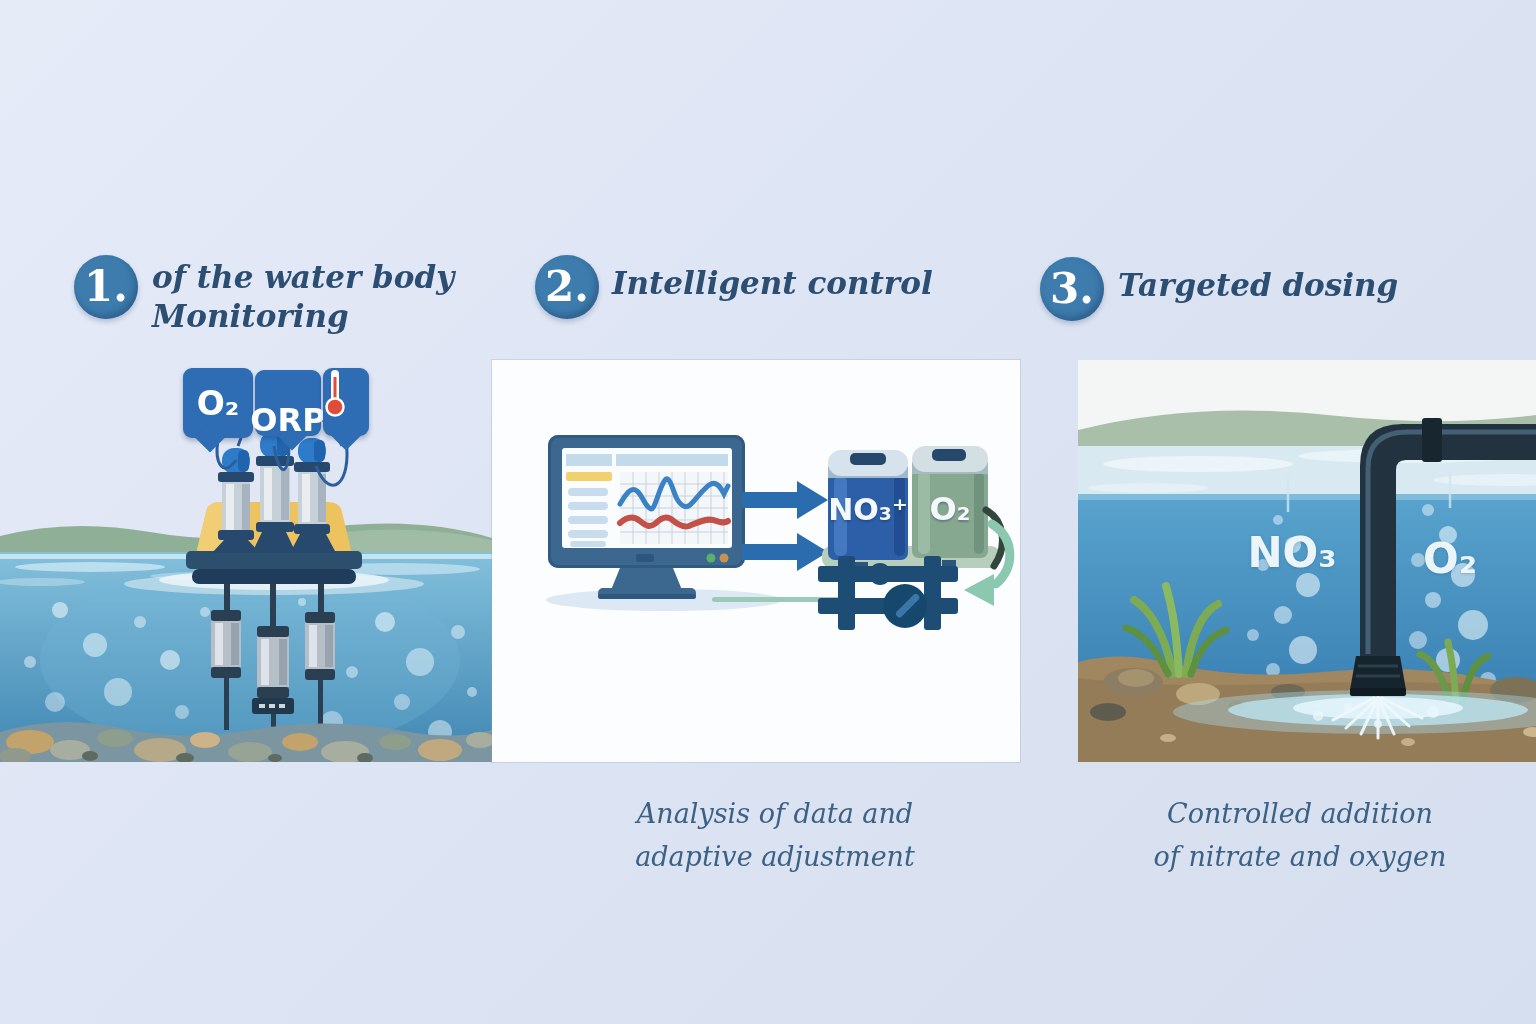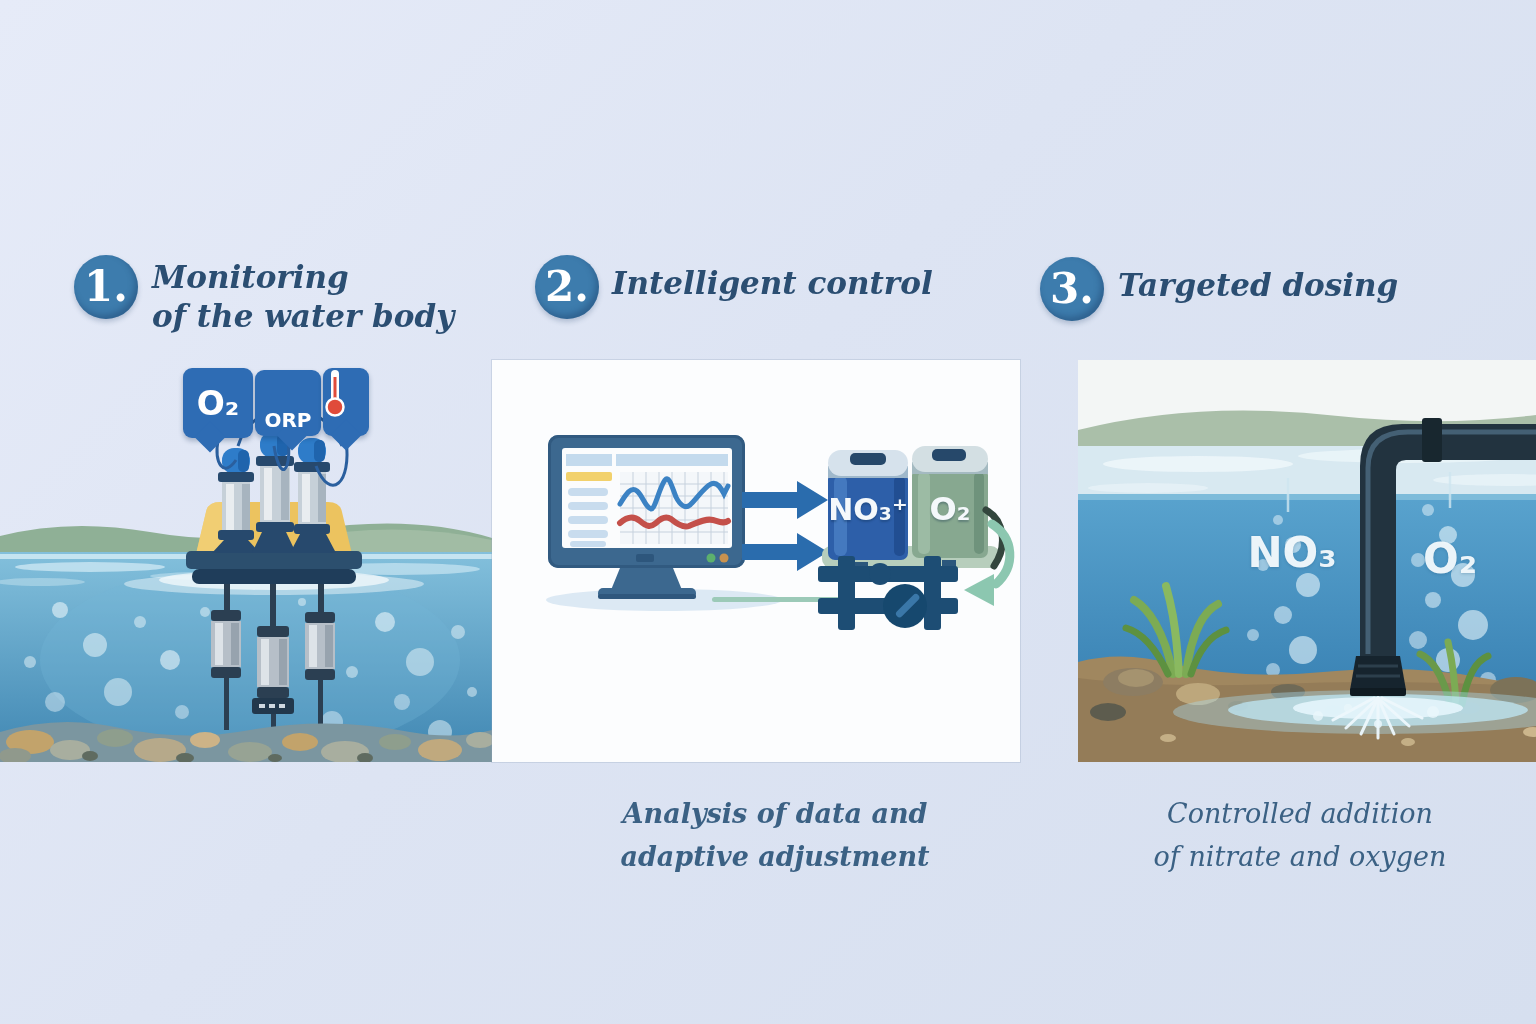--- a/index.html
+++ b/index.html
@@ -46,22 +46,22 @@
 </head>
 <body>
 
 <div class="stage">
 
 
   <div class="step-circle" style="left:74px;top:255px;">
     <span class="step-num">1.</span>
   </div>
   <div class="step-title" style="left:152px;top:258px;">
+    <div>of the water body</div>
     <div>Monitoring</div>
-    <div>of the water body</div>
   </div>
 
   <div class="step-circle" style="left:535px;top:255px;">
     <span class="step-num">2.</span>
   </div>
   <div class="step-title" style="left:612px;top:264px;">
     <div>Intelligent control</div>
     <div></div>
   </div>
 
@@ -210,21 +210,21 @@
         <ellipse cx="275" cy="398" rx="7" ry="4" fill="#5f6b60"></ellipse>
           <ellipse cx="365" cy="398" rx="8" ry="5" fill="#5f6b60"></ellipse>
       </g>
     </svg>
     <div class="tag" style="left:183px;top:8px;width:70px;height:70px;">
       <div class="tag-tail" style="left:16px;"></div>
       <span class="tag-label" style="font-size:33px;">O₂</span>
     </div>
     <div class="tag" style="left:255px;top:10px;width:66px;height:66px;">
       <div class="tag-tail" style="left:26px;"></div>
-      <span class="tag-label" style="font-size:20px;margin-top:34px;">ORP</span>
+      <span class="tag-label" style="font-size:32px;margin-top:34px;">ORP</span>
     </div>
     <div class="tag" style="left:323px;top:8px;width:46px;height:68px;">
       <div class="tag-tail" style="left:12px;"></div>
       <svg width="24" height="50" viewBox="0 0 24 50">
         <rect x="8" y="2" width="8" height="32" rx="4" fill="#ffffff"></rect>
         <rect x="10.5" y="9" width="3" height="24" fill="#e04b3a"></rect>
         <circle cx="12" cy="39" r="8.5" fill="#e04b3a" stroke="#ffffff" stroke-width="2.5"></circle>
       </svg>
     </div>
   </div>
@@ -403,21 +403,21 @@
         <circle cx="240" cy="356" r="5" opacity=".8"></circle>
           <circle cx="355" cy="352" r="6" opacity=".8"></circle>
         <circle cx="300" cy="364" r="4" opacity=".85"></circle>
           <circle cx="270" cy="348" r="4" opacity=".7"></circle>
       </g>
     </svg>
     <div class="water-label" style="left:166px;top:168px;width:96px;">NO₃</div>
     <div class="water-label" style="left:330px;top:174px;width:84px;">O₂</div>
   </div>
 
-  <div class="caption" style="left:605px;top:792px;width:340px;text-align:center;font-weight:bold;">
+  <div class="caption" style="left:605px;top:792px;width:340px;text-align:center;">
     <div>Analysis of data and</div>
     <div>adaptive adjustment</div>
   </div>
   <div class="caption" style="left:1125px;top:792px;width:350px;text-align:center;">
     <div>Controlled addition</div>
     <div>of nitrate and oxygen</div>
   </div>
 
 </div>
 

